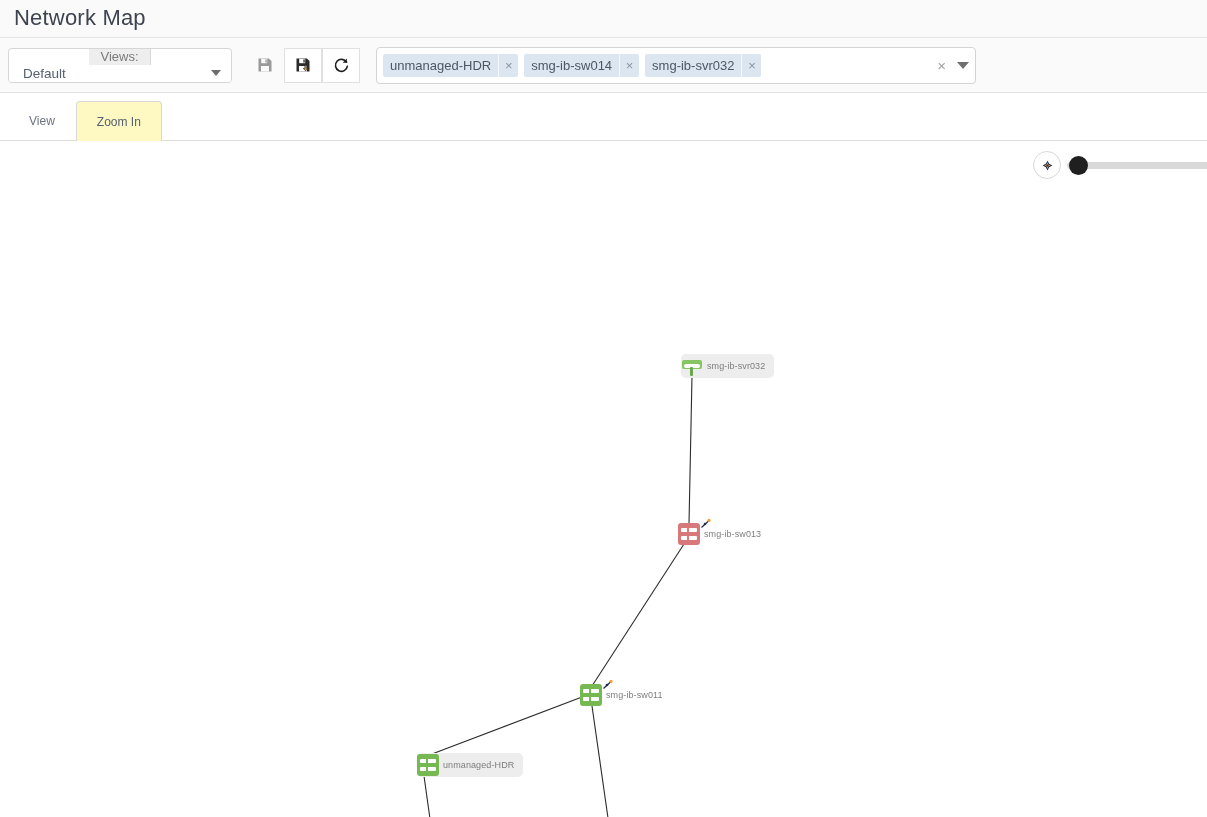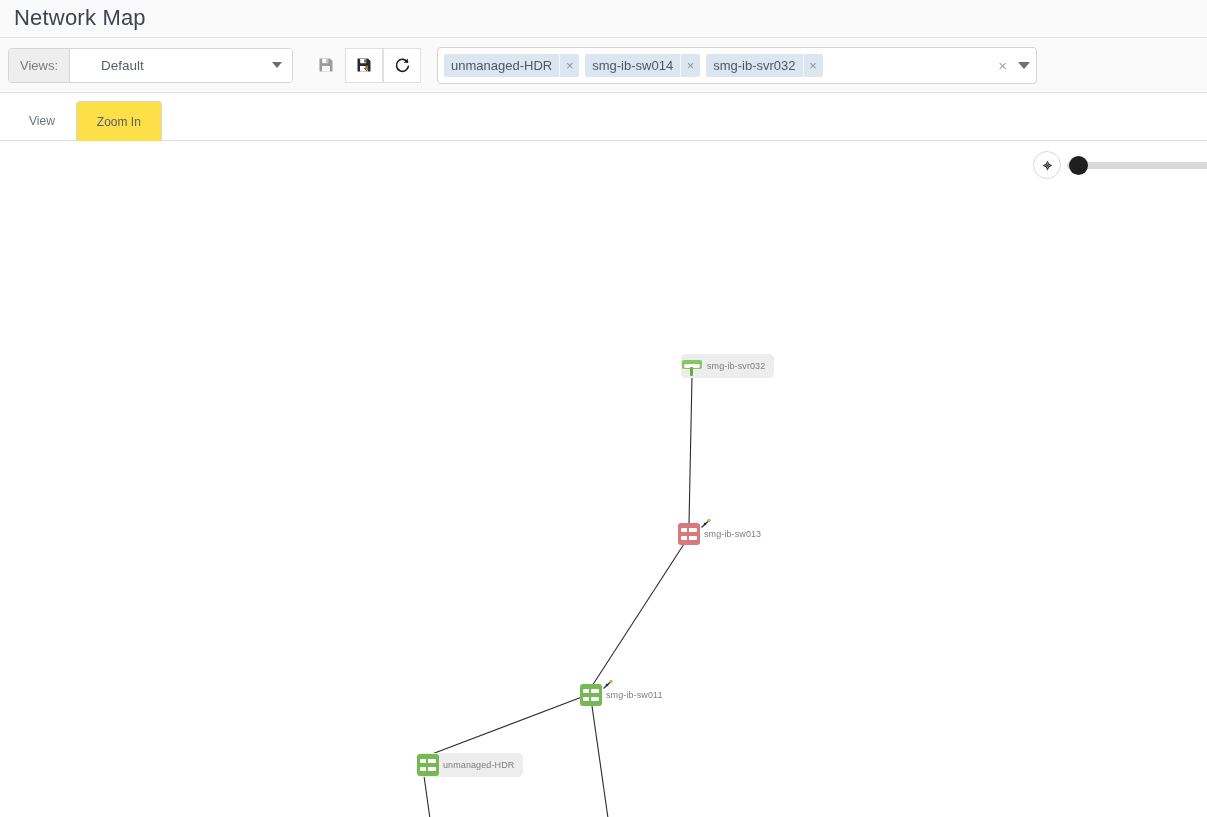--- a/index.html
+++ b/index.html
@@ -41,20 +41,21 @@
   }
 
   .views-group {
     display: flex;
     align-items: center;
     height: 35px;
     border: 1px solid #d6d6d6;
     border-radius: 4px;
     overflow: hidden;
     background: #fff;
+    flex-direction: column;
   }
   .views-label {
     background: #eeeeee;
     color: #7b7b7b;
     font-size: 13px;
     padding: 0 11px;
     height: 100%;
     display: flex;
     align-items: center;
     border-right: 1px solid #d6d6d6;
@@ -63,21 +64,21 @@
   .views-select {
     width: 222px;
     height: 100%;
     display: flex;
     align-items: center;
     justify-content: space-between;
     padding: 0 10px 0 14px;
     background: #fff;
     cursor: pointer;
   }
-  .views-value { font-size: 13.5px; color: #55606e; margin-left: 17px; }
+  .views-value { font-size: 13.5px; color: #55606e; }
   .caret-down {
     width: 0; height: 0;
     border-left: 5px solid transparent;
     border-right: 5px solid transparent;
     border-top: 6px solid #6d6d6d;
   }
 
   .tb-buttons {
     display: flex;
     align-items: center;
@@ -174,21 +175,21 @@
     font-size: 12px;
     color: #6b7280;
     cursor: pointer;
     background: transparent;
     border: 1px solid transparent;
     border-bottom: none;
     border-radius: 4px 4px 0 0;
     position: relative;
   }
   .tab.active {
-    background: #fde047;
+    background: #fef9c3;
     border-color: #d8d8d8;
     color: #55606e;
     margin-bottom: -1px;
     height: 40px;
     z-index: 2;
     margin-top: 36px;
   }
 
   
   .map-area {

